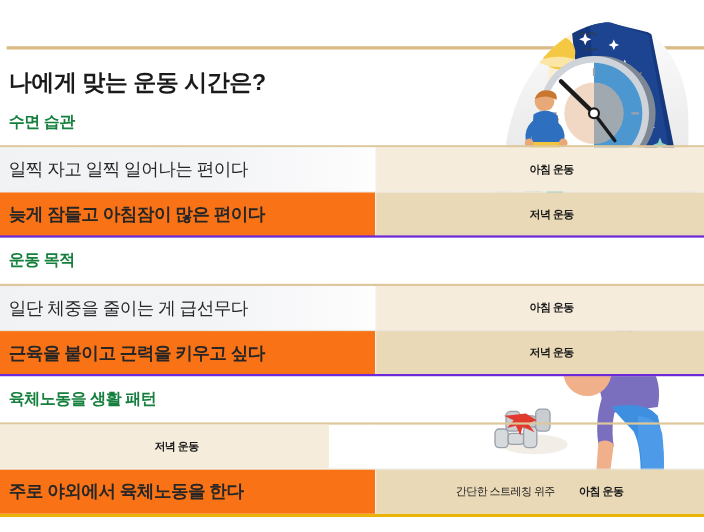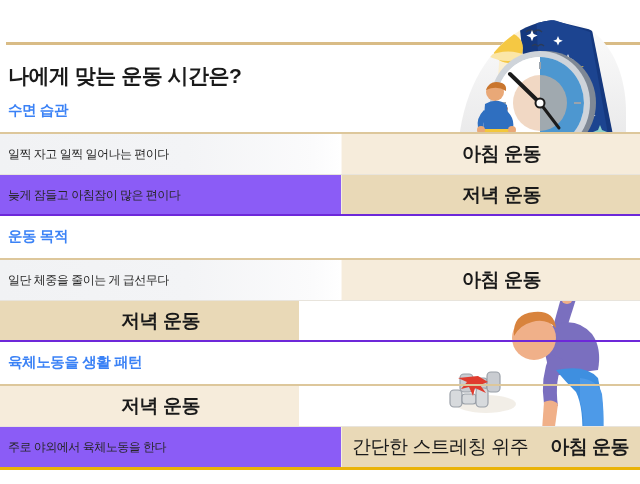--- a/index.html
+++ b/index.html
@@ -91,60 +91,61 @@
   }
   .section:first-child .section-header { border-top: none; }
   .section-header .section-title {
     position: absolute;
     left: 8px;
     top: 50%;
     transform: translateY(-52%);
     font-size: 14.5px;
     font-weight: 700;
     letter-spacing: -0.4px;
-    color: #3b82f6;
+    color: #15803d;
     white-space: nowrap;
   }
 
   .row {
     position: relative;
     height: 40px;
     display: flex;
     align-items: stretch;
     border-bottom: 1px solid #e8e4dc;
   }
   .section:last-child .row:last-child {
     border-bottom: 3px solid #eab308;
   }
 
   .cell-label {
     width: 341px;
     display: flex;
     align-items: center;
     padding-left: 8px;
     box-sizing: border-box;
-    font-size: 12px;
+    font-size: 16px;
     letter-spacing: -0.5px;
     color: #262626;
     white-space: nowrap;
   }
   .row.shade .cell-label {
     background: linear-gradient(to right, #f1f2f4 0%, #f3f4f6 55%, #fbfbfc 92%, #ffffff 100%);
   }
   .row.plain .cell-label {
-    background: #8b5cf6;
+    background: #f97316;
+    font-weight: bold;
   }
 
   .cell-value {
     width: 299px;
     display: flex;
     align-items: center;
     justify-content: center;
     box-sizing: border-box;
-    font-size: 19px;
+    font-size: 10px;
     letter-spacing: -0.5px;
     color: #1a1a1a;
     font-weight: 700;
     white-space: nowrap;
   }
   .cell-value.tone-light { background: #f6ecdb; }
   .cell-value.tone-dark  { background: #e9d9b7; }
 
   .cell-value .lead {
     font-weight: 400;
@@ -336,20 +337,21 @@
         <div class="section-title">운동 목적</div>
       </div>
       <div class="row shade">
         <div class="cell-label">일단 체중을 줄이는 게 급선무다</div>
         <div class="cell-value tone-light">
             <span class="lead"></span>
             <span>아침 운동</span>
           </div>
       </div>
       <div class="row plain">
+        <div class="cell-label">근육을 붙이고 근력을 키우고 싶다</div>
         <div class="cell-value tone-dark">
             <span class="lead"></span>
             <span>저녁 운동</span>
           </div>
       </div>
     </div>
 
     <div class="section">
       <div class="section-header">
         <div class="section-title">육체노동을 생활 패턴</div>

